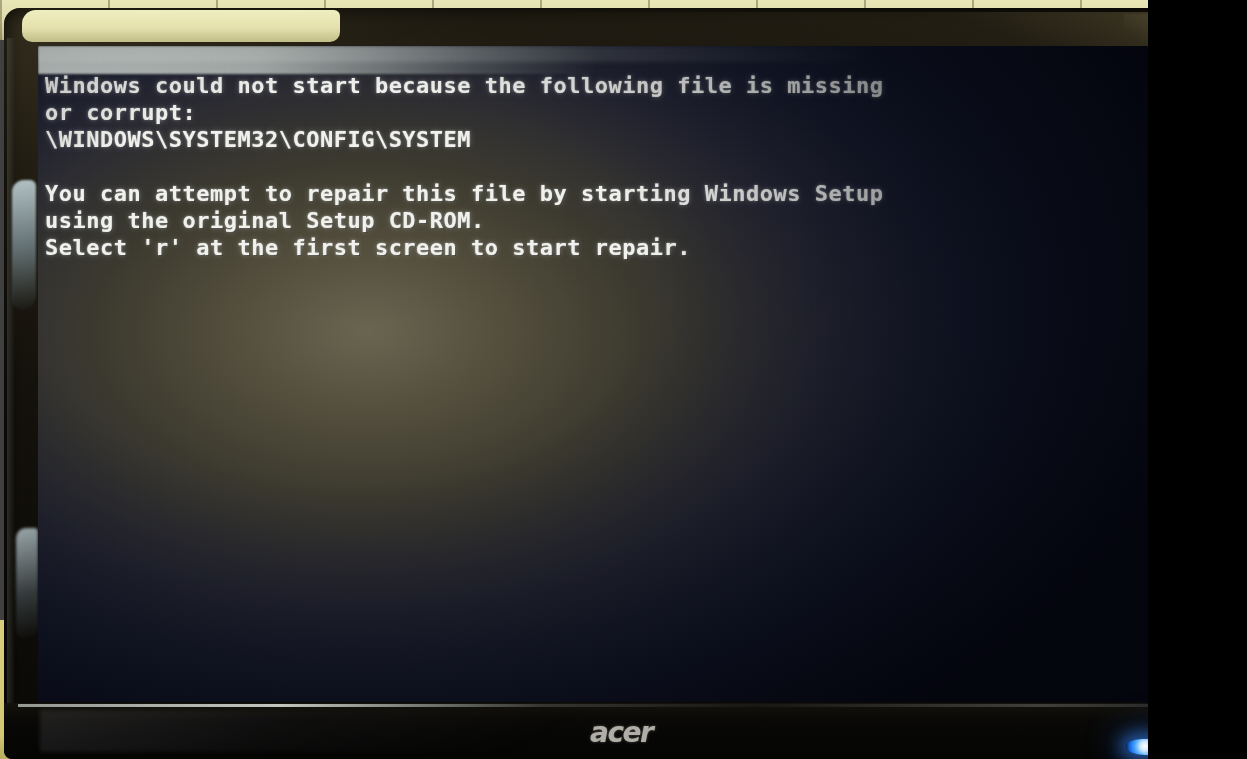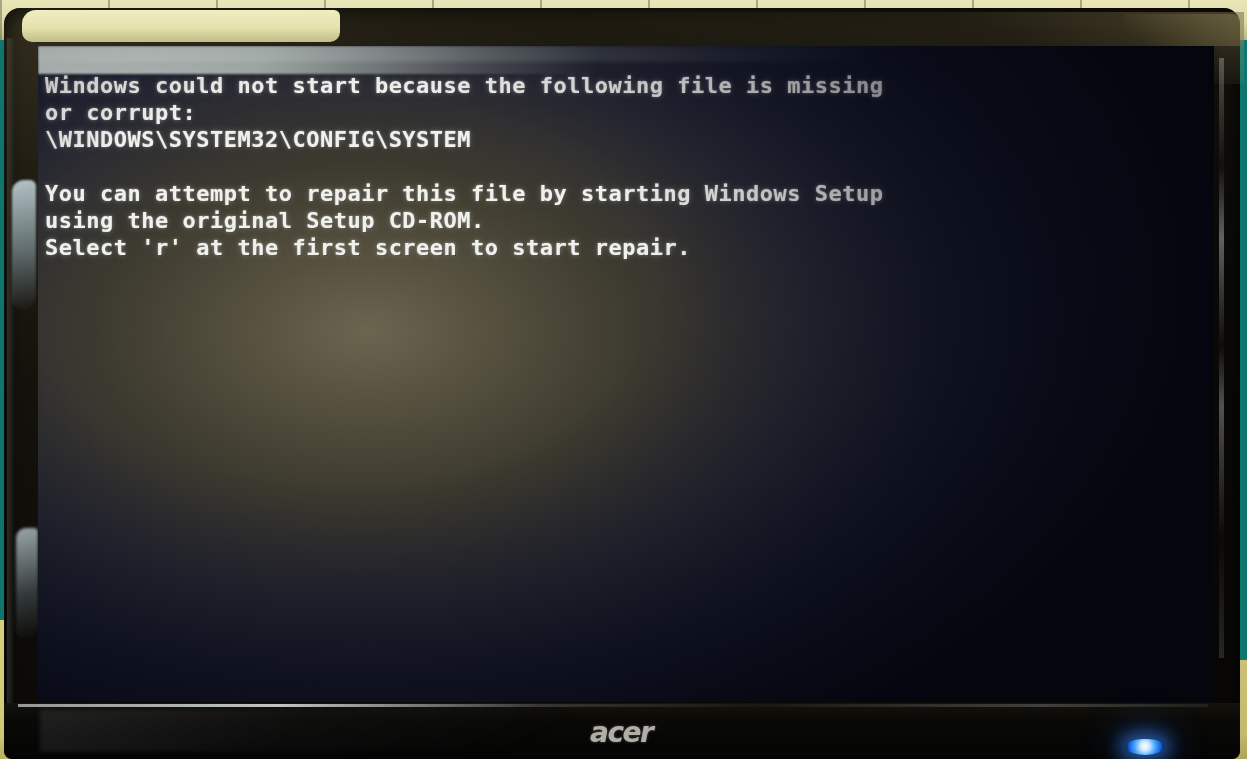--- a/index.html
+++ b/index.html
@@ -2,25 +2,25 @@
 <html><head>
 <meta charset="utf-8">
 <style>
   html, body {
     margin: 0;
     padding: 0;
     background: #000;
   }
   #stage {
     position: relative;
-    width: 1247px;
+    width: 1148px;
     height: 759px;
     overflow: hidden;
     font-family: "DejaVu Sans Mono", monospace;
-    background: #0f766e;
+    background: #404040;
   }
 
   
   .wall {
     position: absolute;
     left: 0; top: 0;
     width: 1247px; height: 40px;
     background:
       repeating-linear-gradient(90deg,
         rgba(120,115,80,0.55) 0px, rgba(120,115,80,0.55) 2px,

